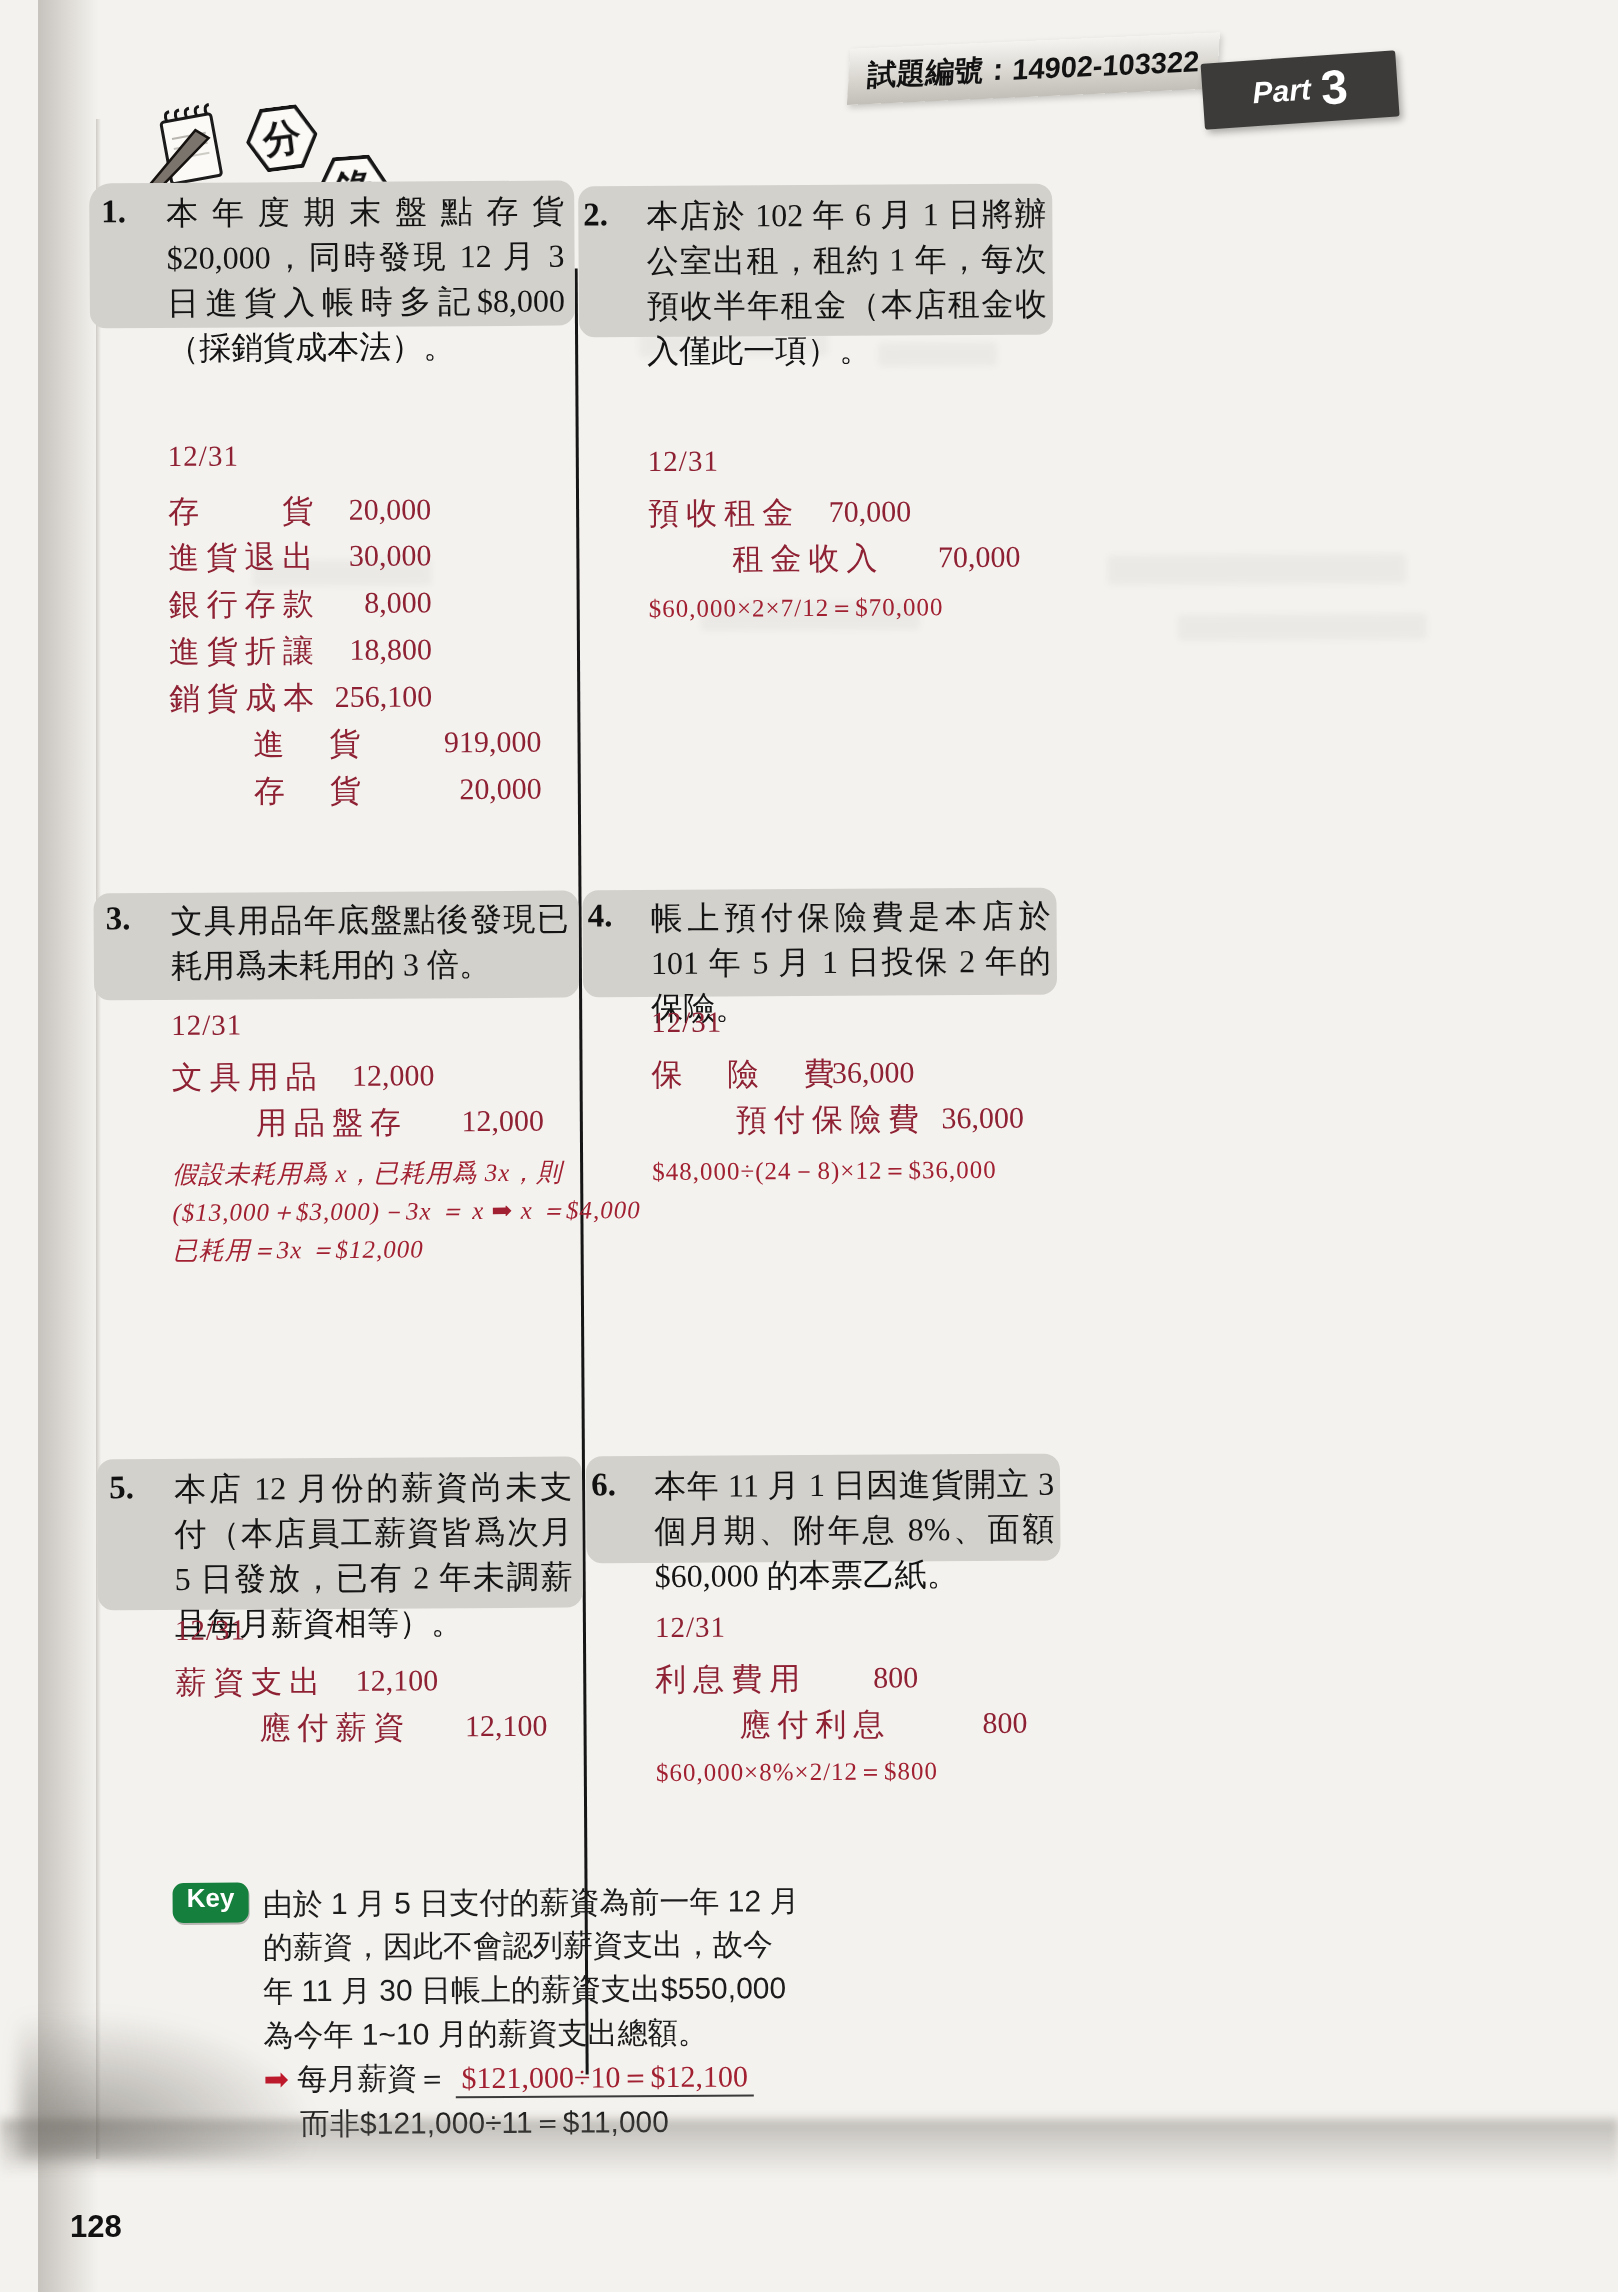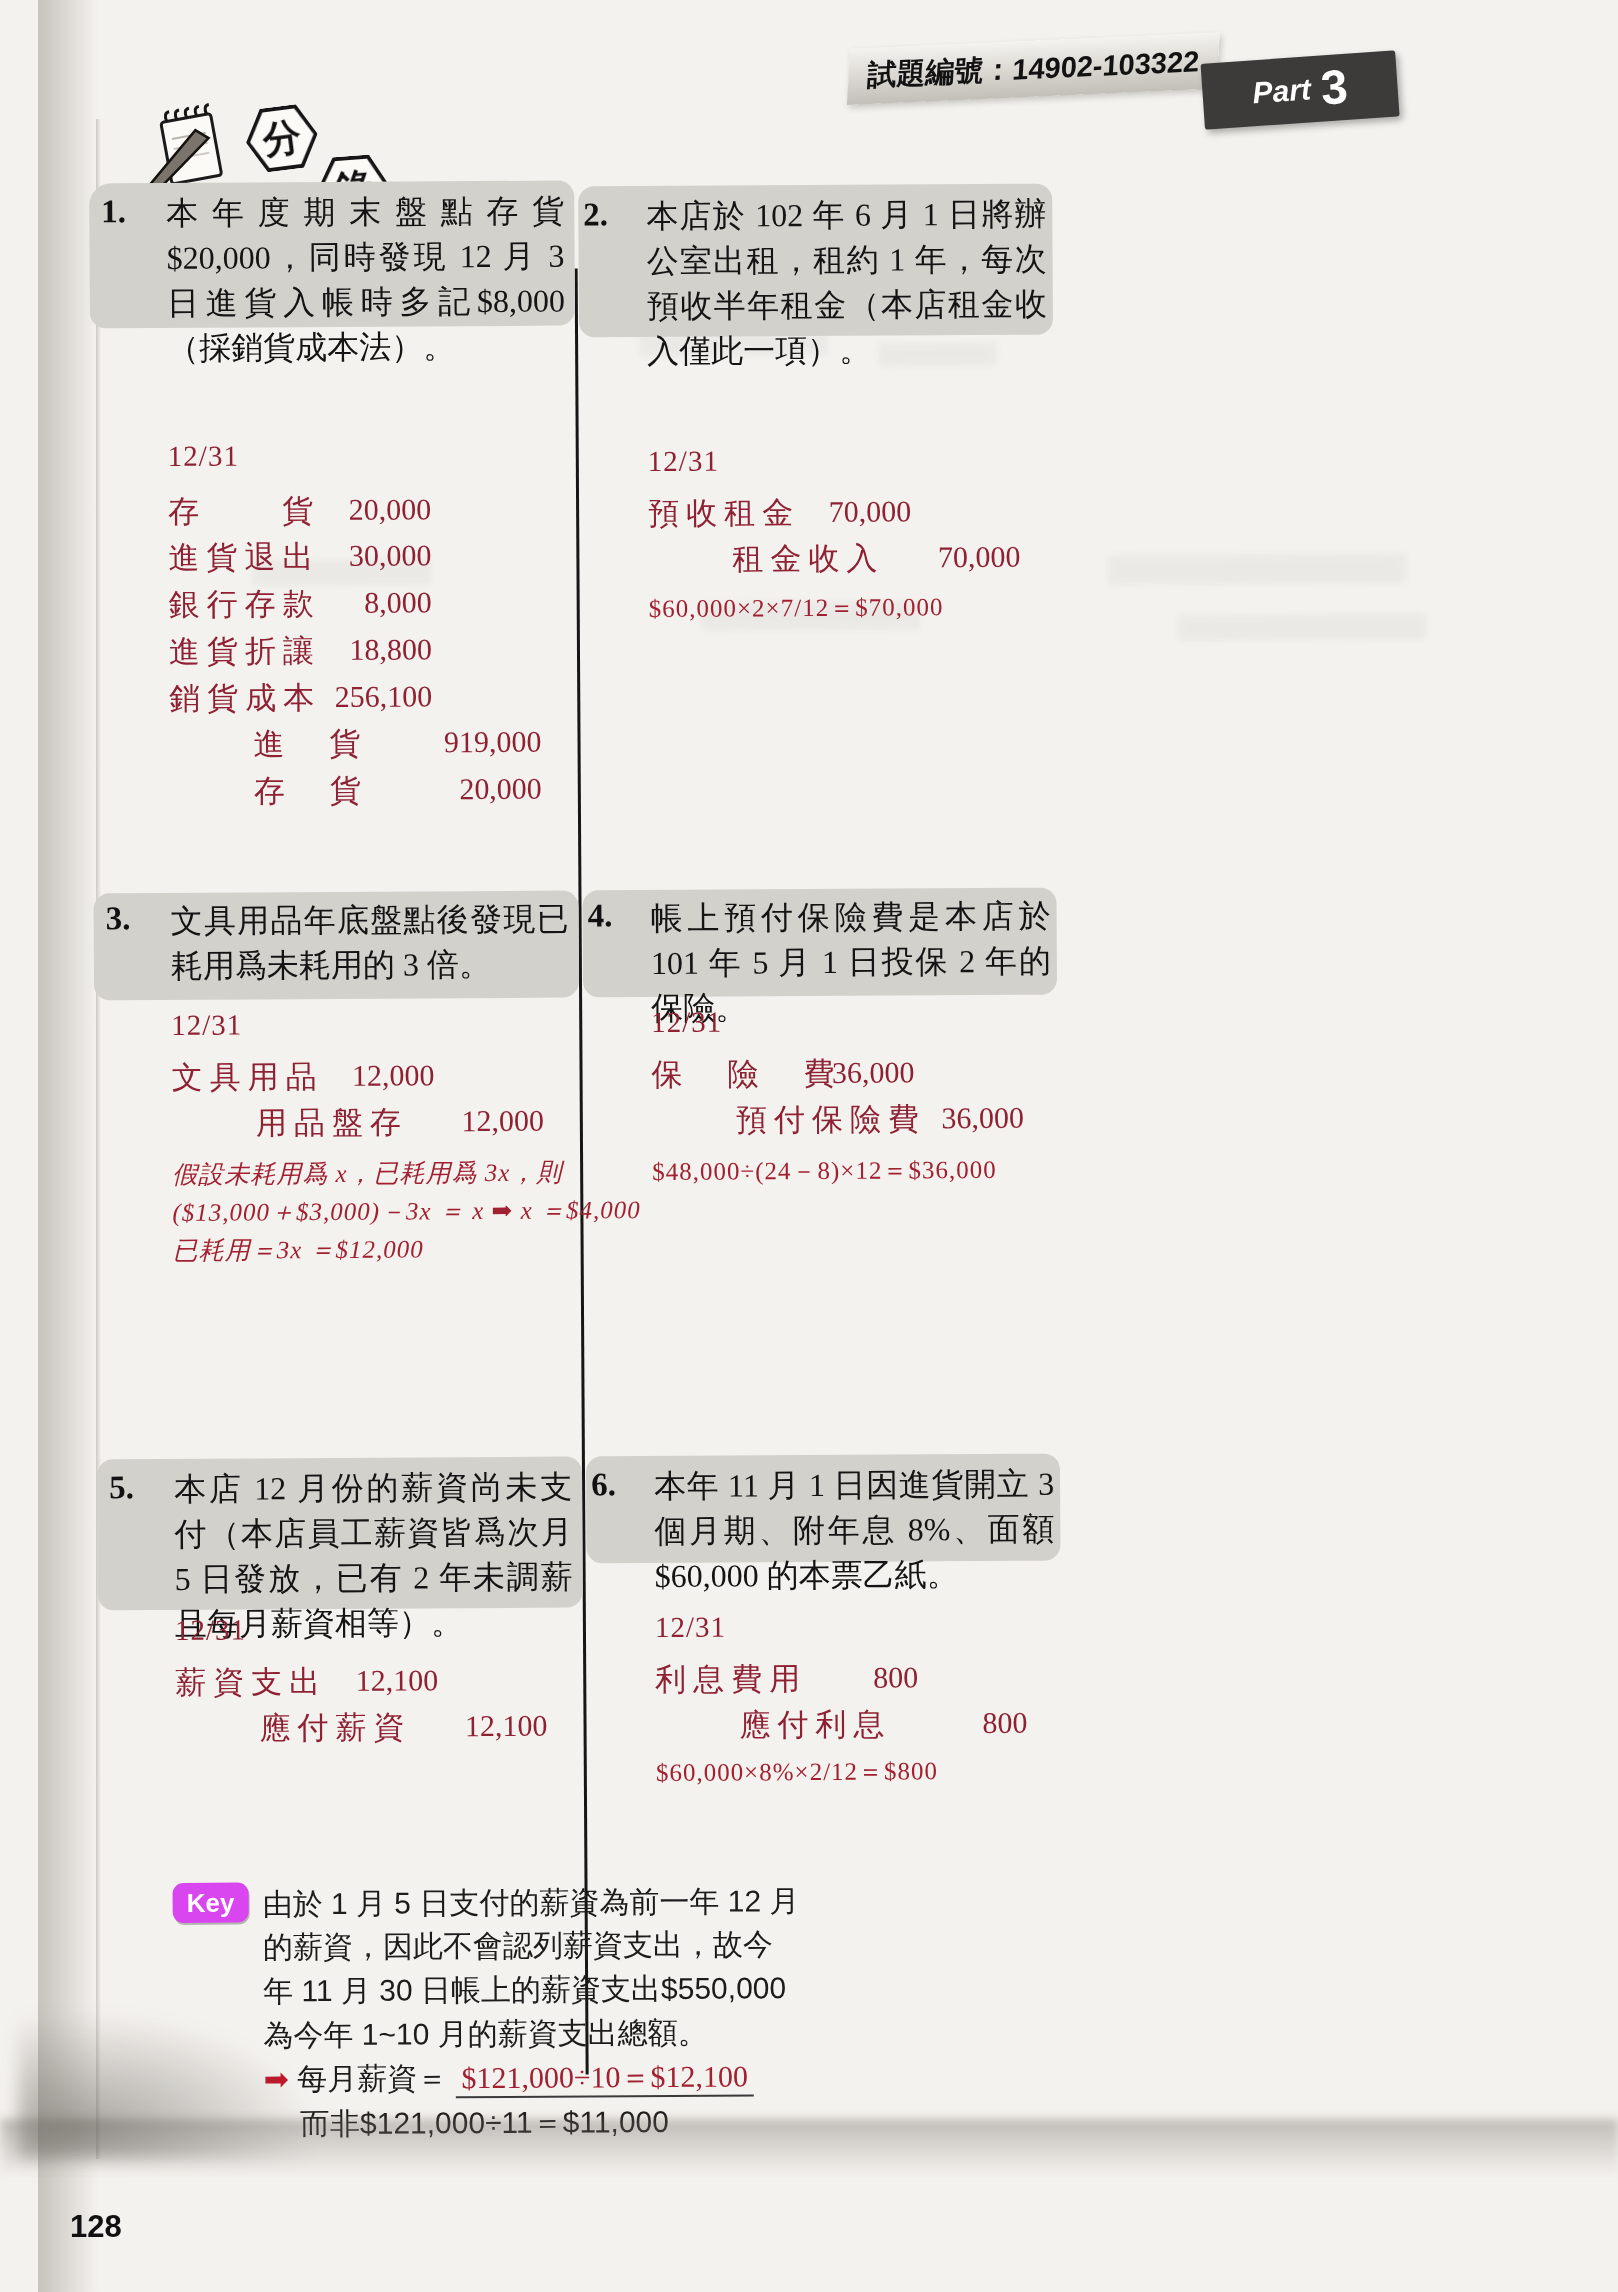--- a/index.html
+++ b/index.html
@@ -54,22 +54,22 @@
   .jrow{position:absolute;width:400px;height:42px;}
   .acct{color:var(--maroon,#8e2133);font-size:31px;letter-spacing:7px;}
   .acct.crind{margin-left:84px;display:inline-block;}
   .amt{position:absolute;top:3px;color:var(--maroon,#8e2133);font-size:30px;text-align:right;}
   .amt.dr{right:137px;}
   .amt.cr{right:28px;}
   .jr-note{position:absolute;color:var(--note_red,#a12031);font-size:25px;line-height:38px;letter-spacing:1px;}
   .jr-note.ital{font-style:italic;}
 
   
-  .key-badge{position:absolute;left:161px;top:1879px;width:76px;height:40px;background:#d946ef;border-radius:11px;
-             display:flex;align-items:center;justify-content:center;box-shadow:1px 2px 0 rgba(0,0,0,.25);}
+  .key-badge{position:absolute;left:161px;top:1879px;width:76px;height:40px;background:#15803d;border-radius:11px;
+             display:flex;justify-content:center;box-shadow:1px 2px 0 rgba(0,0,0,.25);}
   .key-badge span{font-family:"Liberation Sans","DejaVu Sans",sans-serif;font-weight:bold;font-size:26px;color:#fff;}
   .key-line{position:absolute;left:251px;width:328px;font-family:"Liberation Sans","DejaVu Sans",sans-serif;
             font-size:30px;line-height:44px;color:#1c1c1c;white-space:nowrap;}
   .key-arrow{color:var(--red_arrow,#c0182b);font-family:"DejaVu Sans",sans-serif;}
   .key-formula{color:var(--note_red,#a12031);font-family:"Liberation Serif","DejaVu Serif",serif;
                border-bottom:2px solid #3a3a3a;padding:0 6px 2px 6px;}
 
   .page-num{position:absolute;left:70px;top:2209px;font-family:"Liberation Sans","DejaVu Sans",sans-serif;
             font-weight:bold;font-size:31px;color:#111;}
 </style>

